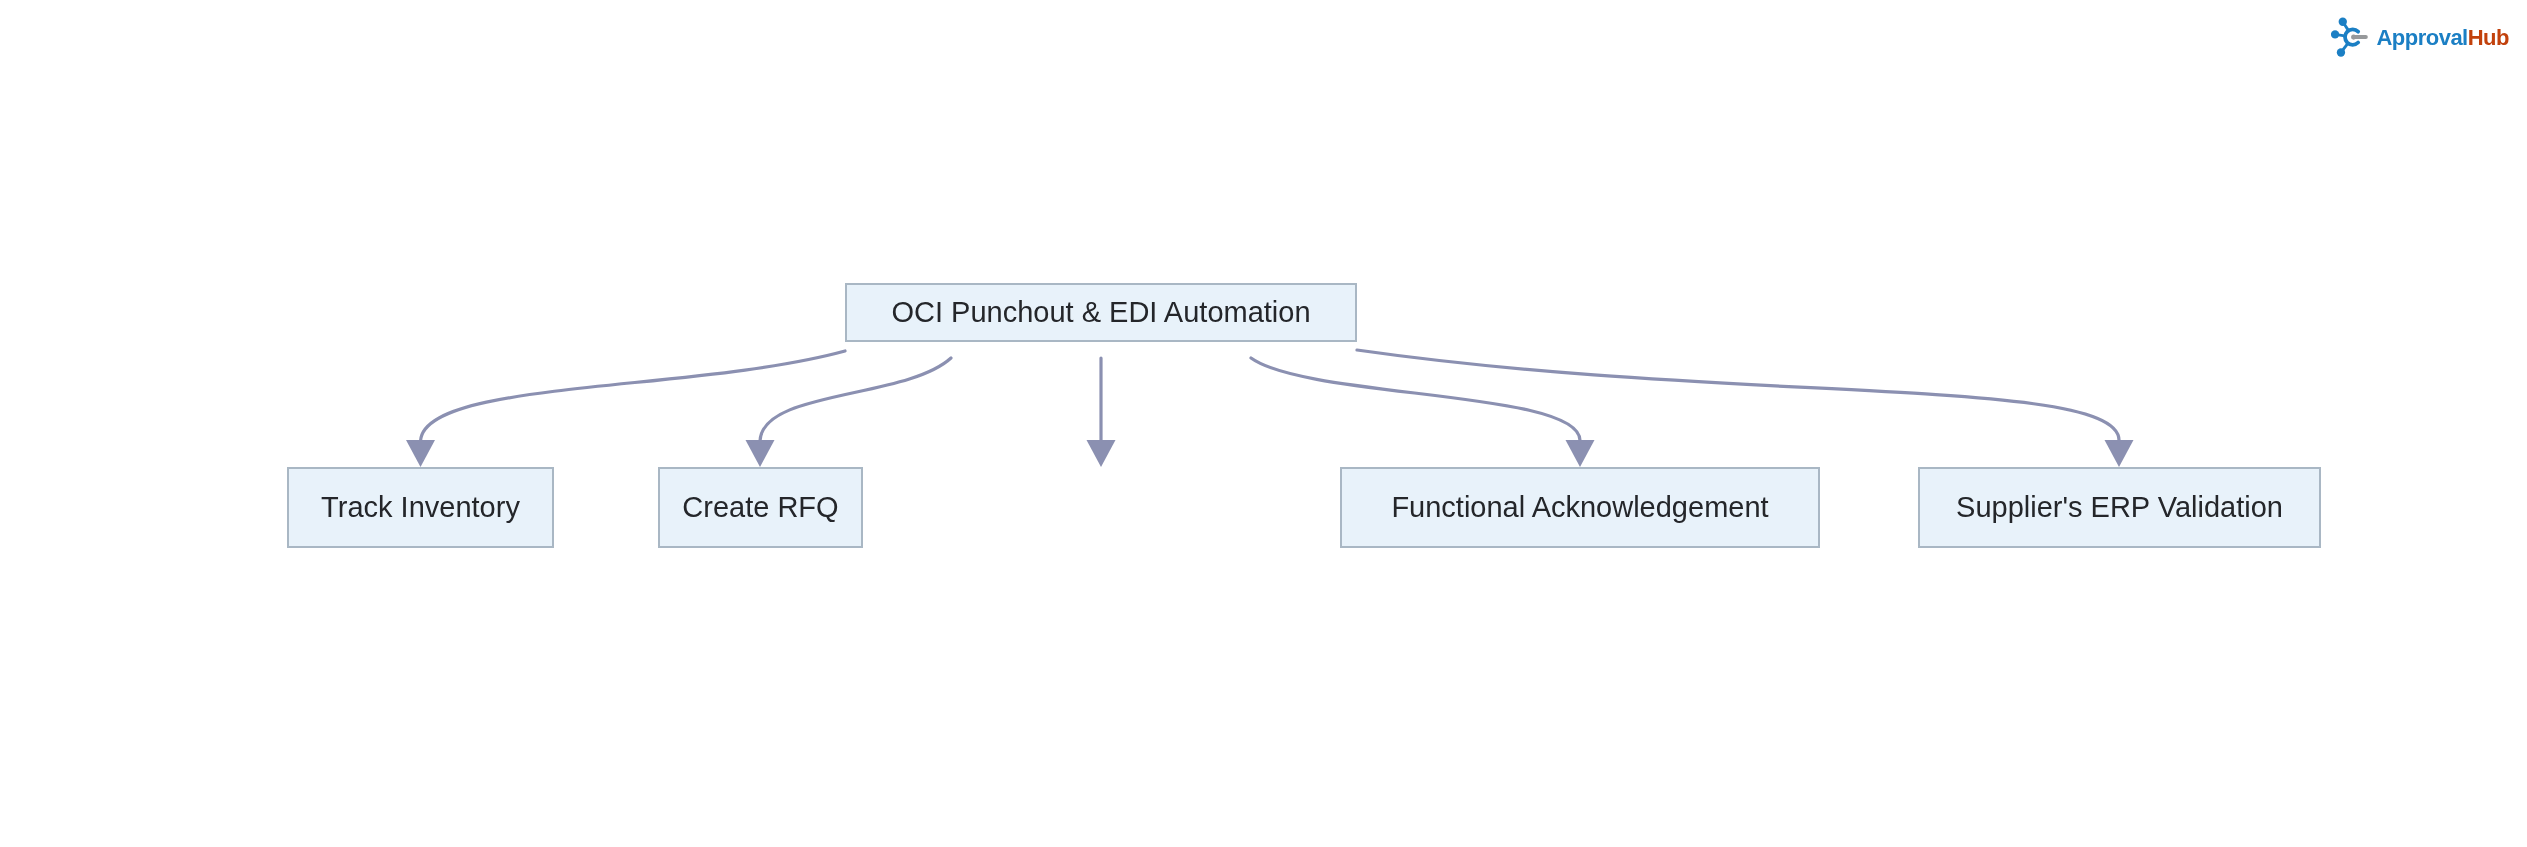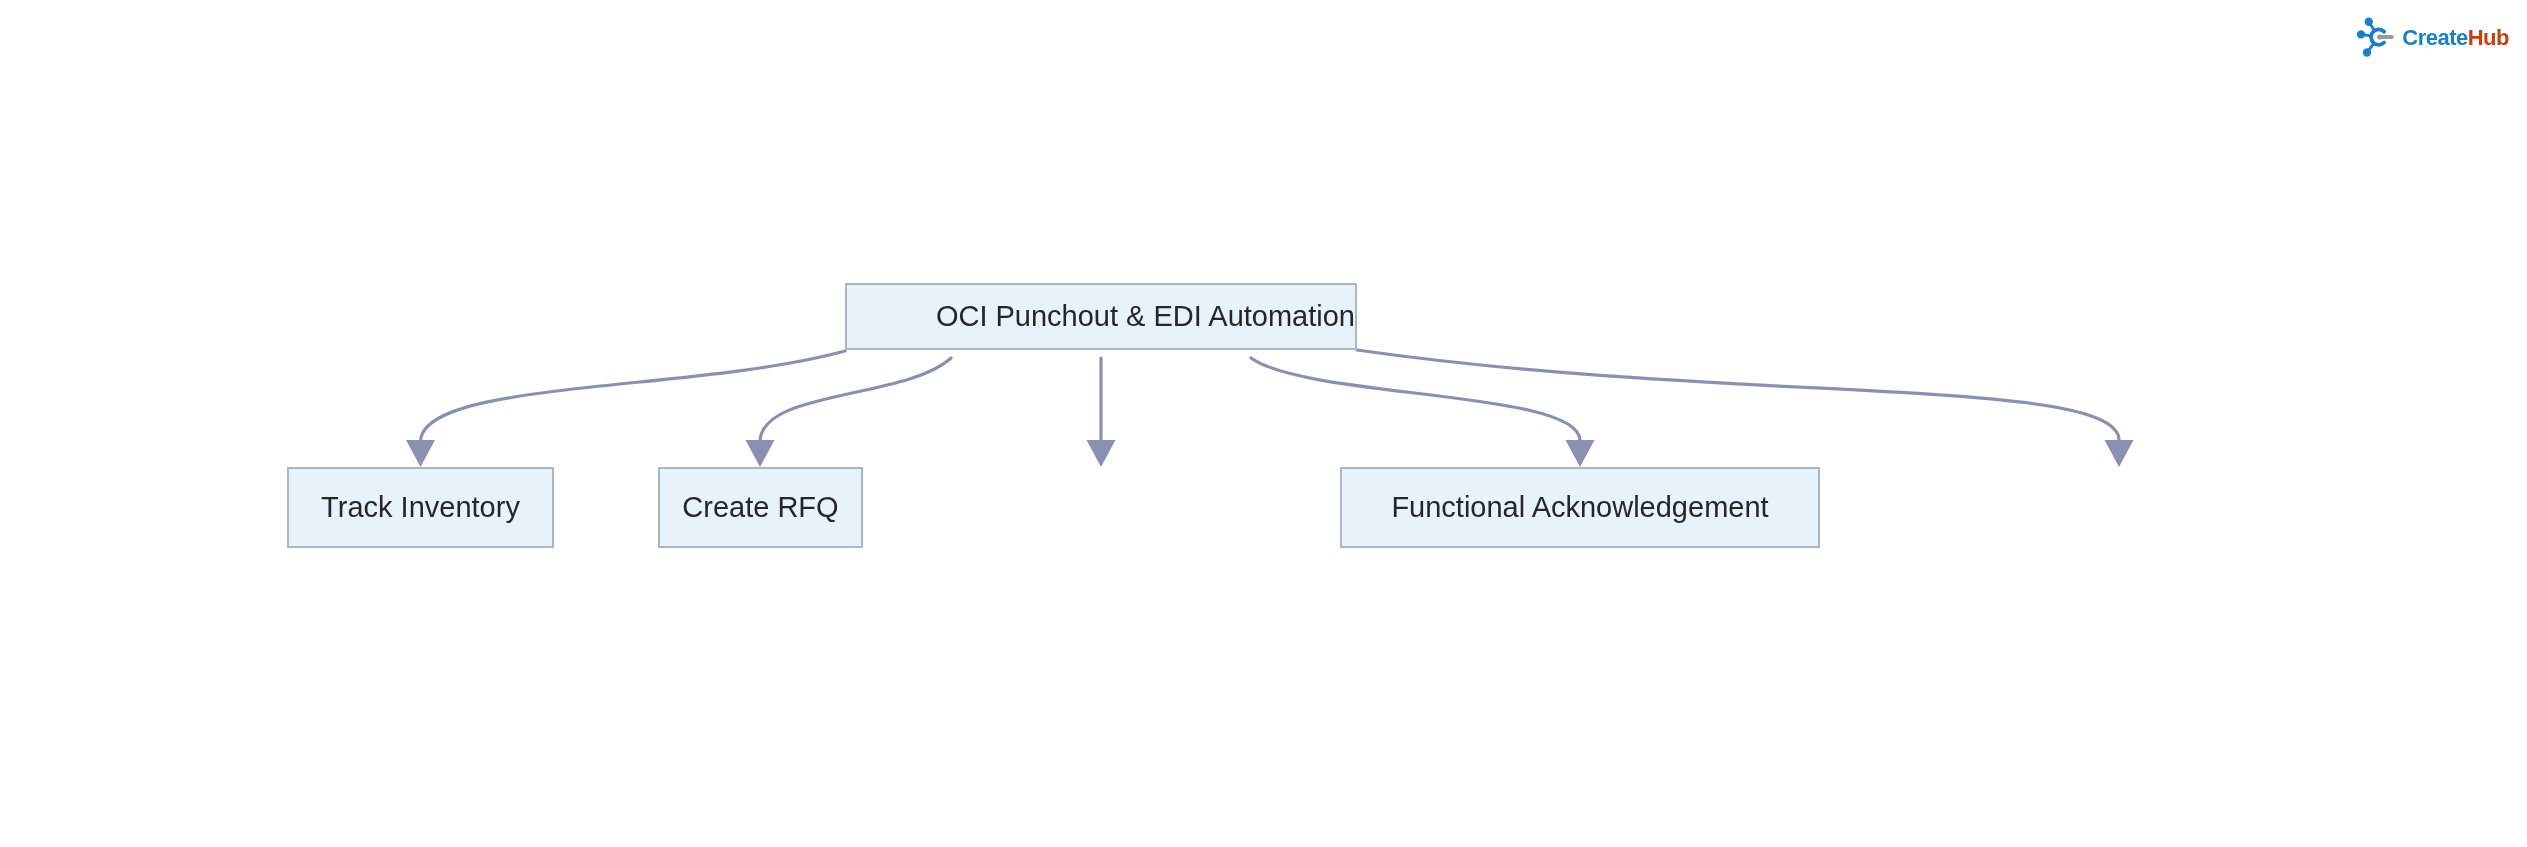--- a/index.html
+++ b/index.html
@@ -53,21 +53,21 @@
     box-sizing: border-box;
     background: #e8f2fa;
     border: 2px solid #a9b7c4;
     display: flex;
     align-items: center;
     justify-content: center;
     font-size: 29px;
     color: #24262a;
     white-space: nowrap;
   }
-  .n-root     { left: 845px;  top: 283px; width: 512px; height: 67px; justify-content: flex-end; }
+  .n-root     { left: 845px;  top: 283px; width: 512px; height: 59px; }
   .n-track    { left: 287px;  top: 467px; width: 267px; height: 81px; }
   .n-create   { left: 658px;  top: 467px; width: 205px; height: 81px; }
   .n-quote    { left: 968px;  top: 467px; width: 267px; height: 81px; }
   .n-func     { left: 1340px; top: 467px; width: 480px; height: 81px; }
   .n-supplier { left: 1918px; top: 467px; width: 403px; height: 81px; }
 </style>
 </head>
 <body>
 
 <div class="canvas">
@@ -105,34 +105,37 @@
 
   <div class="node n-create">
     <span>Create RFQ</span>
   </div>
 
 
   <div class="node n-func">
     <span>Functional Acknowledgement</span>
   </div>
 
+  <div class="node n-supplier">
+    <span>Supplier's ERP Validation</span>
+  </div>
 
   <div class="logo">
     <svg class="logo-icon" viewBox="0 0 42 48" xmlns="http://www.w3.org/2000/svg" aria-hidden="true">
 
       <line x1="13" y1="6" x2="24" y2="23" stroke="#1b7fc4" stroke-width="3.2"></line>
       <line x1="4.5" y1="20" x2="24" y2="23" stroke="#1b7fc4" stroke-width="3.2"></line>
       <line x1="11" y1="40" x2="24" y2="23" stroke="#1b7fc4" stroke-width="3.2"></line>
 
       <circle cx="13" cy="6" r="4.6" fill="#1b7fc4"></circle>
       <circle cx="4.5" cy="20" r="4.6" fill="#1b7fc4"></circle>
       <circle cx="11" cy="40" r="4.6" fill="#1b7fc4"></circle>
 
       <circle cx="24" cy="23" r="8.5" fill="#ffffff"></circle>
       <path d="M 30 17 A 8.5 8.5 0 1 0 30 29" fill="none" stroke="#1b7fc4" stroke-width="4.2" stroke-linecap="round"></path>
 
       <circle cx="25" cy="23" r="2.8" fill="#97999b"></circle>
       <line x1="27" y1="23" x2="38.5" y2="23" stroke="#97999b" stroke-width="4.4" stroke-linecap="round"></line>
     </svg>
-    <div class="logo-text"><span class="logo-blue">Create</span><span class="logo-gray">Hub</span></div>
+    <div class="logo-text"><span class="logo-blue">Approval</span><span class="logo-gray">Hub</span></div>
   </div>
 
 </div>
 
 </body></html>

